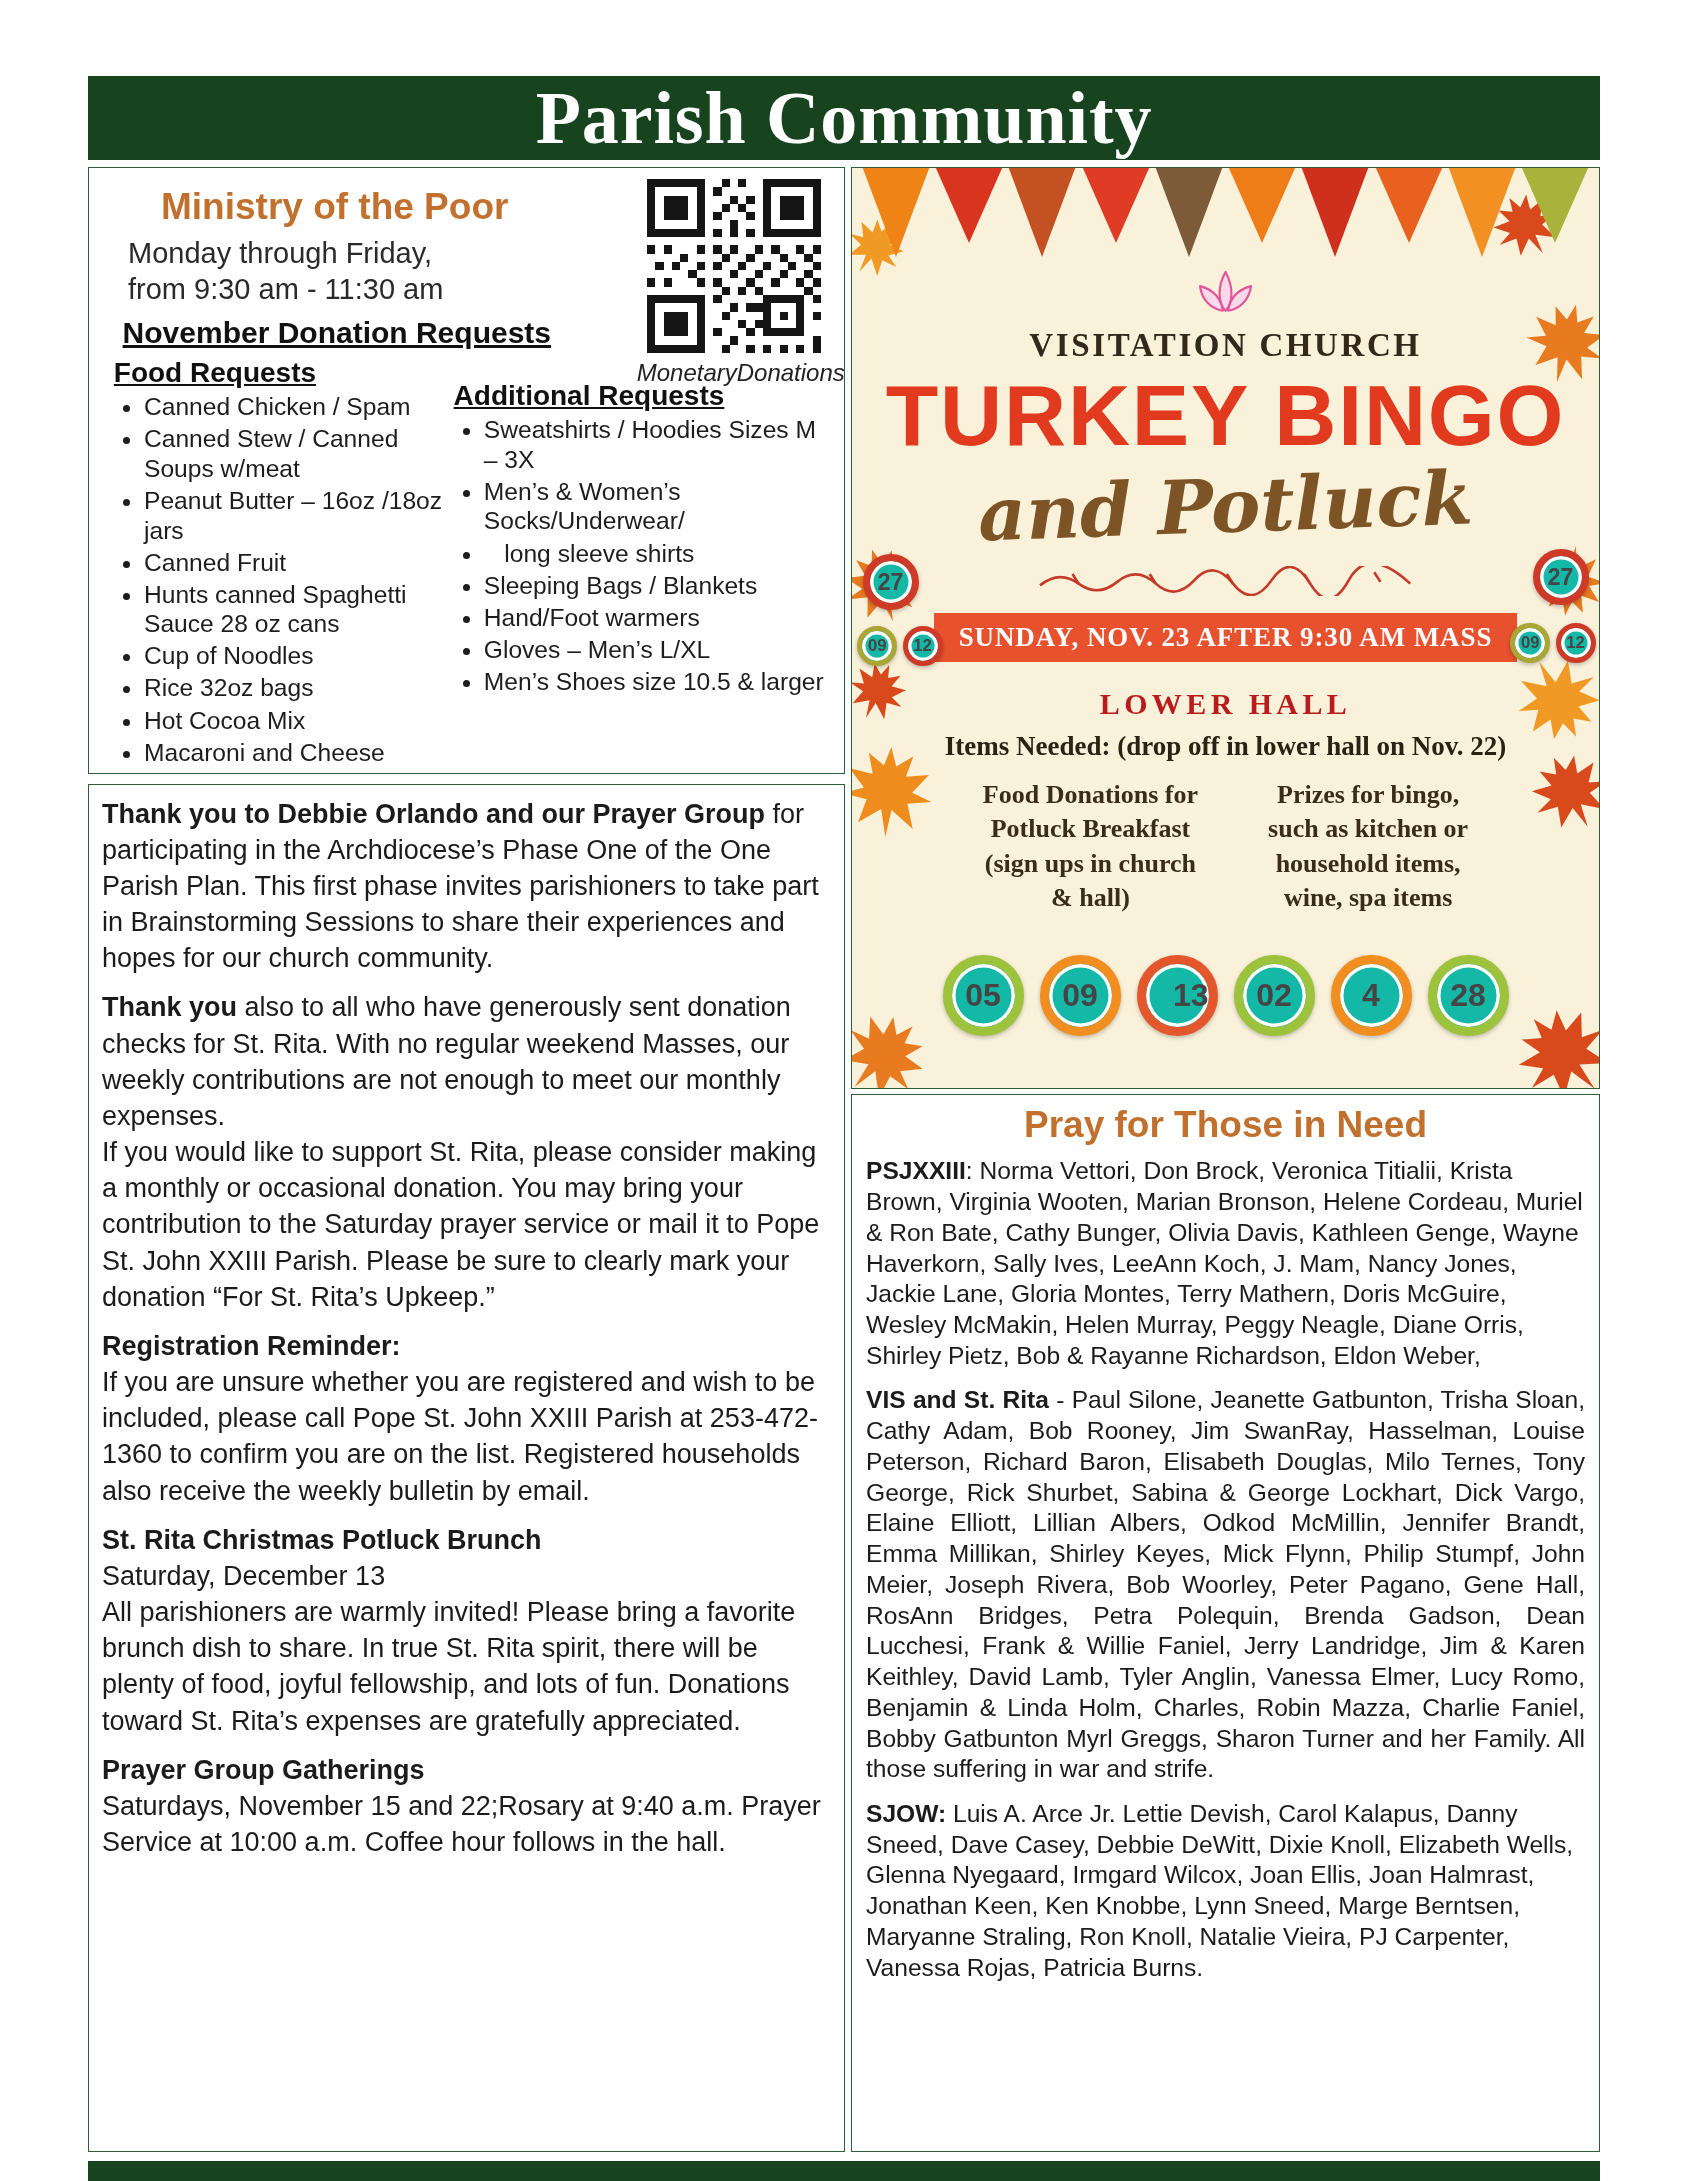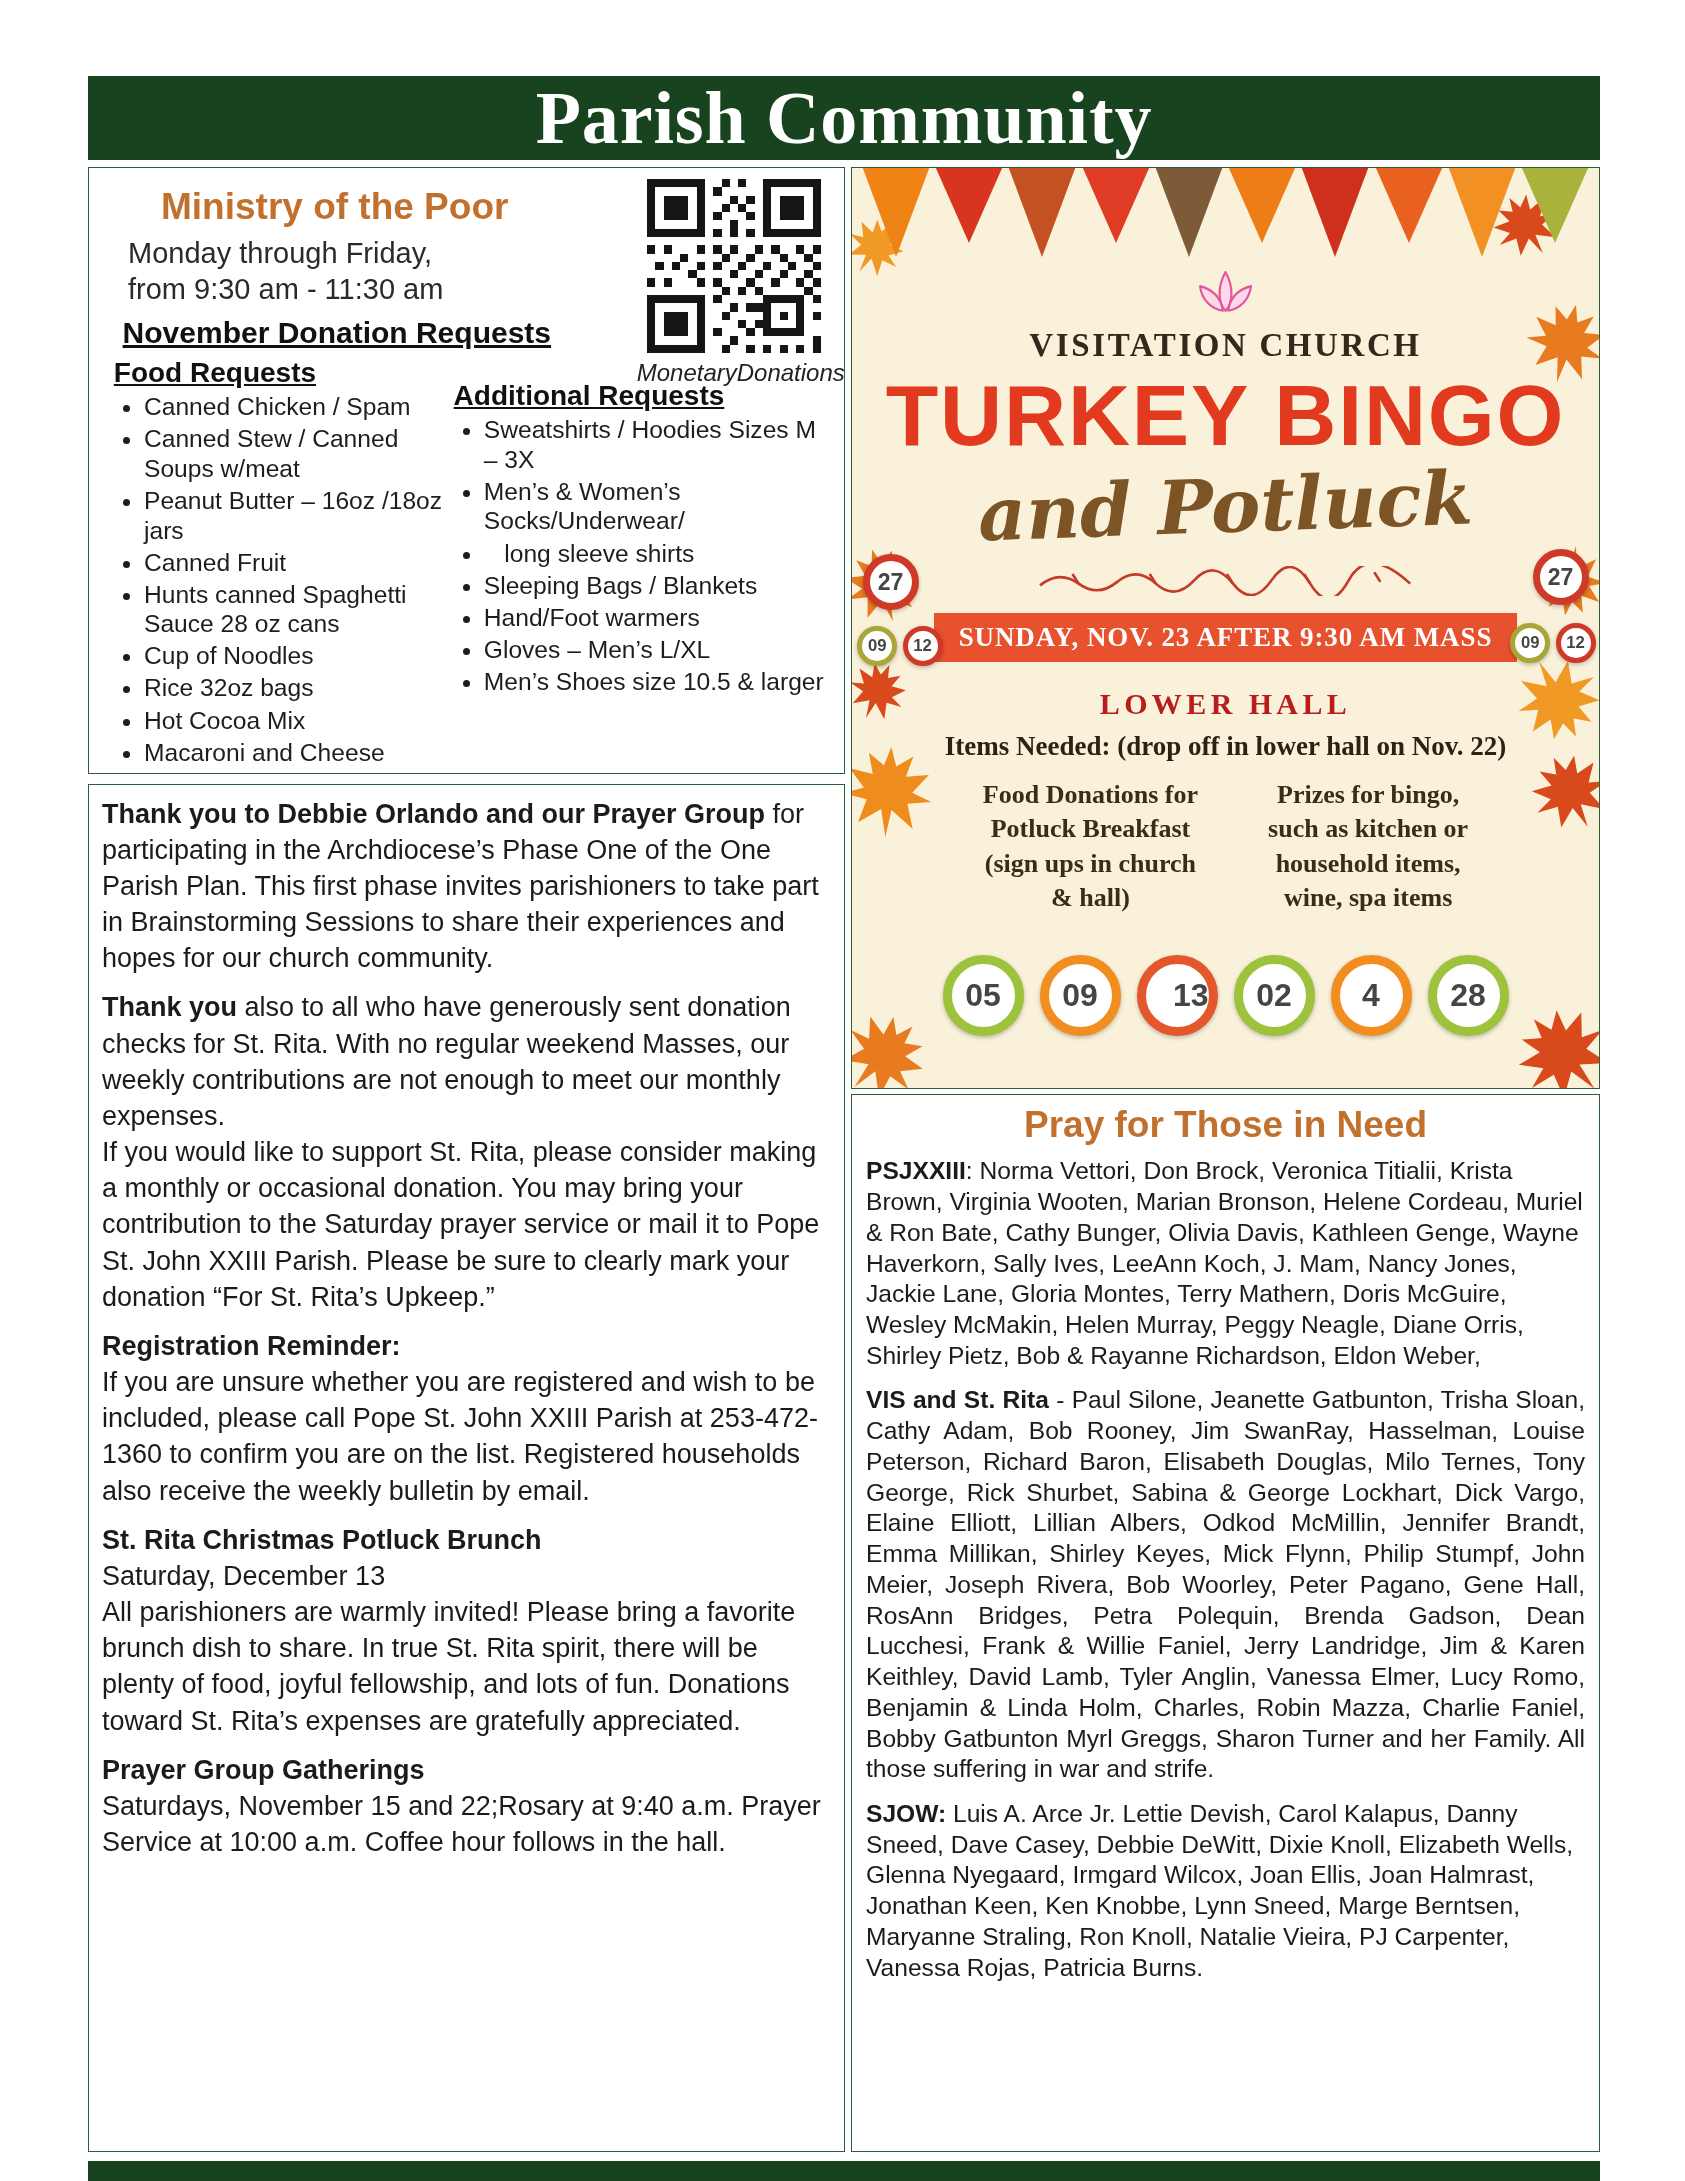--- a/index.html
+++ b/index.html
@@ -63,21 +63,21 @@
   .red-banner{margin-top:17.6px;background:var(--banner_red,#e8512e);color:#ffffff;
     font-family:"Liberation Serif",serif;font-weight:700;font-size:27px;letter-spacing:0.9px;padding:8.8px 24.6px;}
   .hall{margin-top:24.6px;font-family:"Liberation Serif",serif;font-weight:700;font-size:30px;
     letter-spacing:4.4px;color:#b91c1c;}
   .items-needed{margin-top:10.5px;font-family:"Liberation Serif",serif;font-weight:700;font-size:27px;color:#2c2213;}
   .flyer-cols{margin-top:16px;display:flex;gap:70px;}
   .fcol{white-space:pre-line;text-align:center;font-family:"Liberation Serif",serif;font-weight:700;
     font-size:26px;line-height:1.32;color:#3a2d18;}
   .balls-row{margin-top:40px;display:flex;gap:16px;}
 
-  .ball{width:81px;height:81px;border-radius:50%;border:9.7px solid #ccc;background:#ffffff;
+  .ball{width:81px;height:81px;border-radius:50%;border:9.7px solid #ccc;background:#14b8a6;
     display:flex;align-items:center;justify-content:center;flex:none;
     box-shadow:0 1.8px 4.4px rgba(0,0,0,.25), inset 0 0 0 3.5px #fff;}
   .ball span{font-weight:700;font-size:32px;color:#454545;}
   .ball.med{width:56px;height:56px;border-width:7px;}
   .ball.med span{font-size:23px;}
   .ball.small{width:40px;height:40px;border-width:5.3px;}
   .ball.small span{font-size:16.7px;}
   .sb{position:absolute;z-index:4;display:flex;gap:5.3px;}
   .sb-lb{left:10.5px;top:386px;}
   .sb-ls{left:5.3px;top:458px;}

